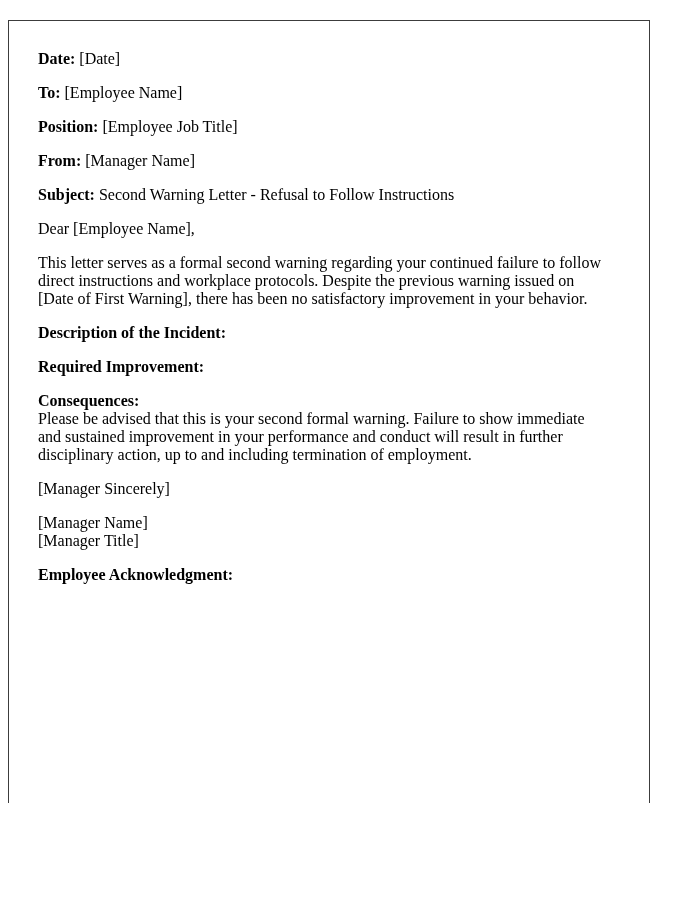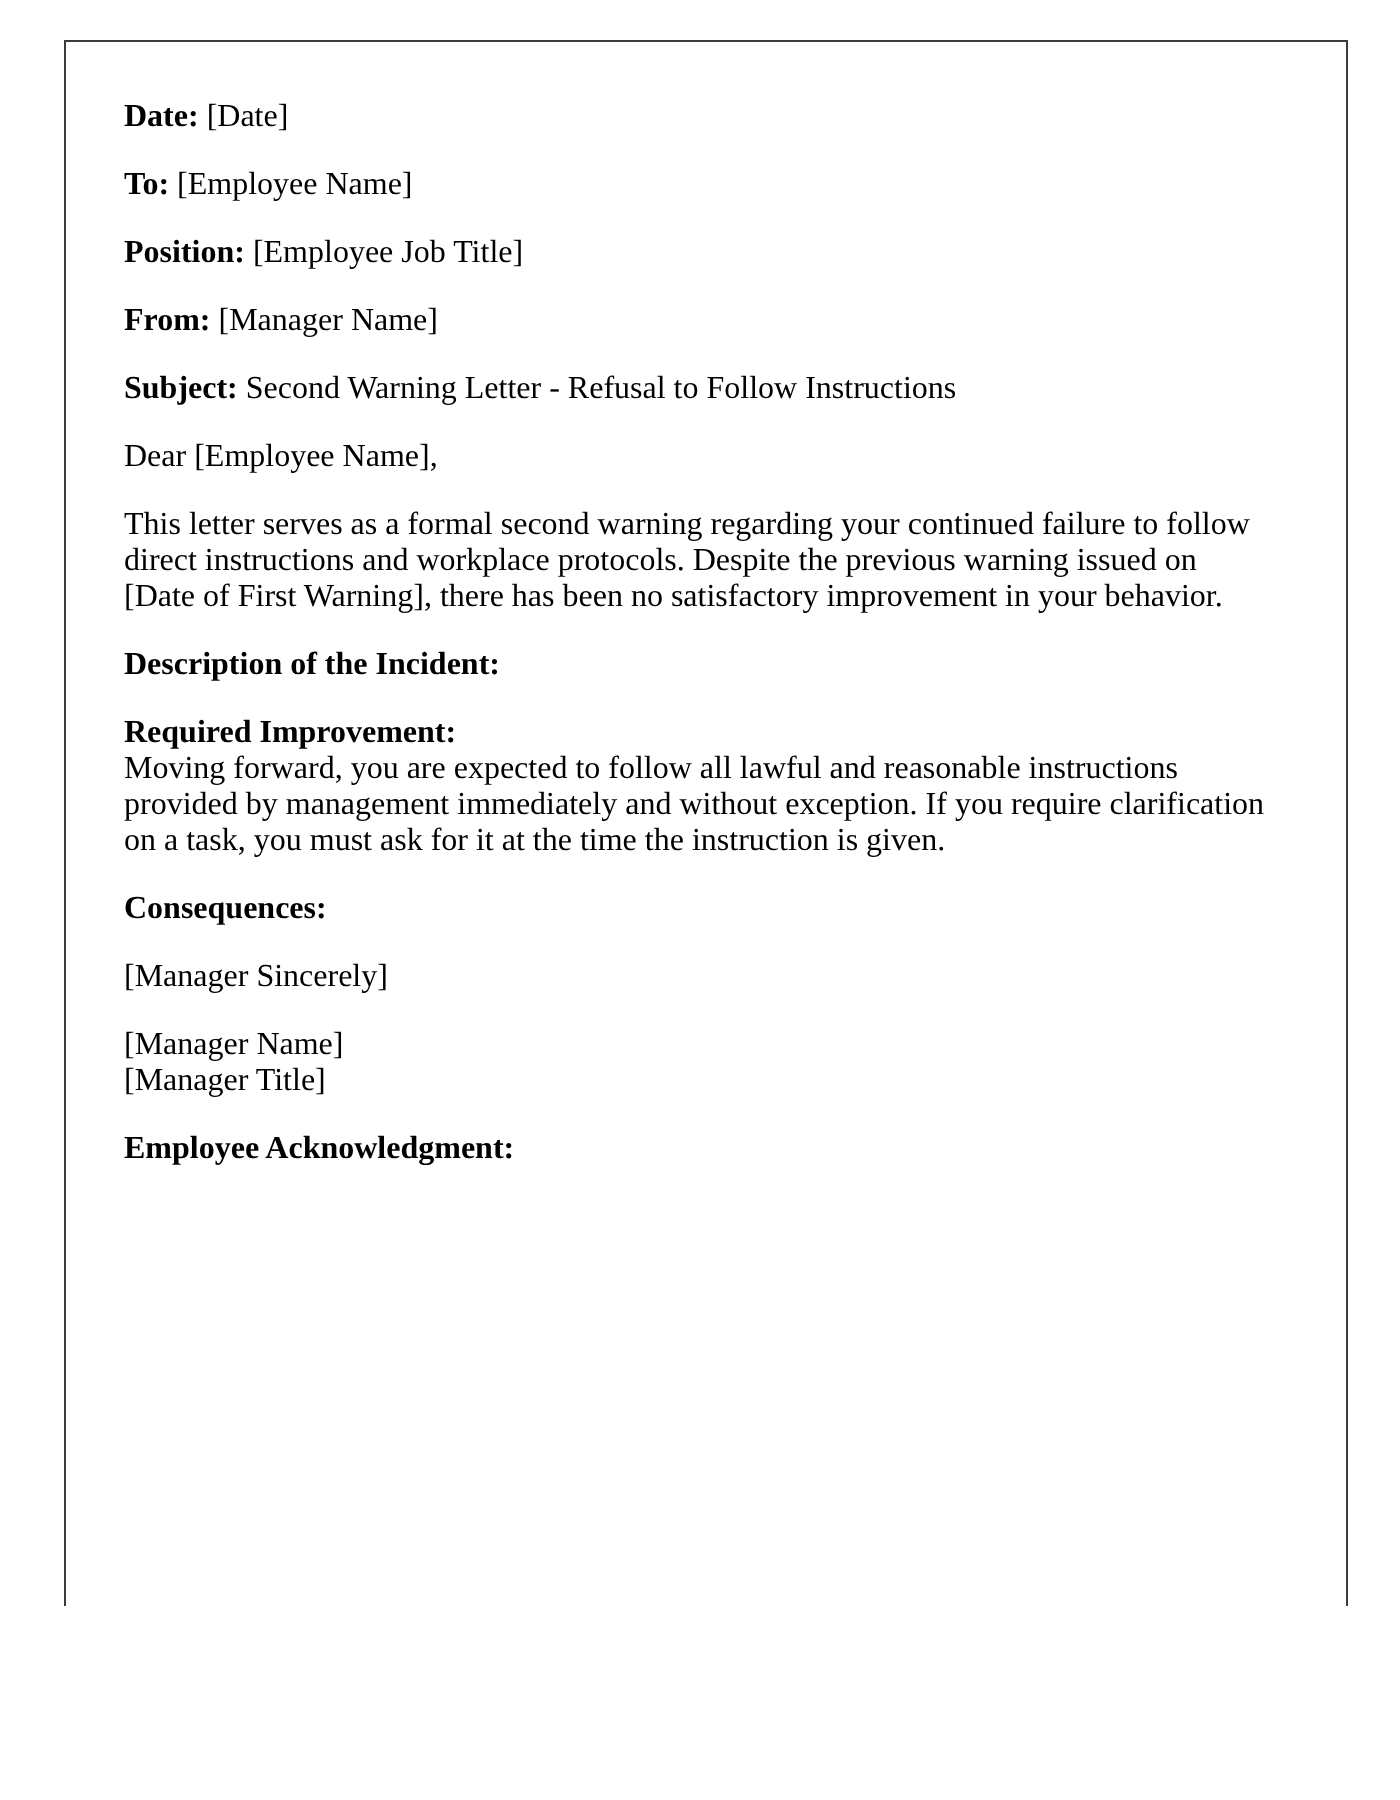--- a/index.html
+++ b/index.html
@@ -9,21 +9,21 @@
   }
   body {
     width: 700px;
     height: 900px;
     position: relative;
     font-family: "Liberation Serif", "DejaVu Serif", serif;
     color: #000000;
   }
   .doc-page {
     position: absolute;
-    left: 32px;
+    left: 8px;
     top: 20px;
     width: 642px;
     height: 783px;
     box-sizing: border-box;
     border: 1px solid #3c3c3c;
     border-bottom: none;
     padding: 13px 39px 0 29px;
     overflow: hidden;
     background: #ffffff;
     font-size: 16px;
@@ -49,23 +49,23 @@
 
   <p><strong>Subject:</strong><span> Second Warning Letter - Refusal to Follow Instructions</span></p>
 
   <p>Dear [Employee Name],</p>
 
   <p>This letter serves as a formal second warning regarding your continued failure to follow direct instructions and workplace protocols. Despite the previous warning issued on [Date of First Warning], there has been no satisfactory improvement in your behavior.</p>
 
   <p><strong>Description of the Incident:</strong><br></p>
 
 
-  <p><strong>Required Improvement:</strong><br><span>Moving forward, you are expected to follow all lawful and reasonable instructions provided by management immediately and without exception. If you require clarification on a task, you must ask for it at the time the instruction is given.</span></p>
+  <p><strong>Required Improvement:</strong><br></p>
 
-  <p><strong>Consequences:</strong><br></p>
+  <p><strong>Consequences:</strong><br><span>Please be advised that this is your second formal warning. Failure to show immediate and sustained improvement in your performance and conduct will result in further disciplinary action, up to and including termination of employment.</span></p>
 
 
 
   <p>[Manager Sincerely]</p>
 
   <p><span>[Manager Name]</span><br><span>[Manager Title]</span></p>
 
   <p><strong>Employee Acknowledgment:</strong></p>
 
 </div>

